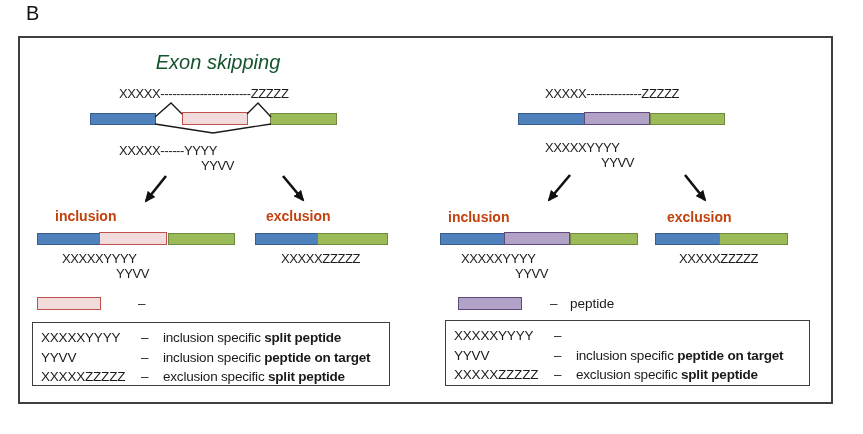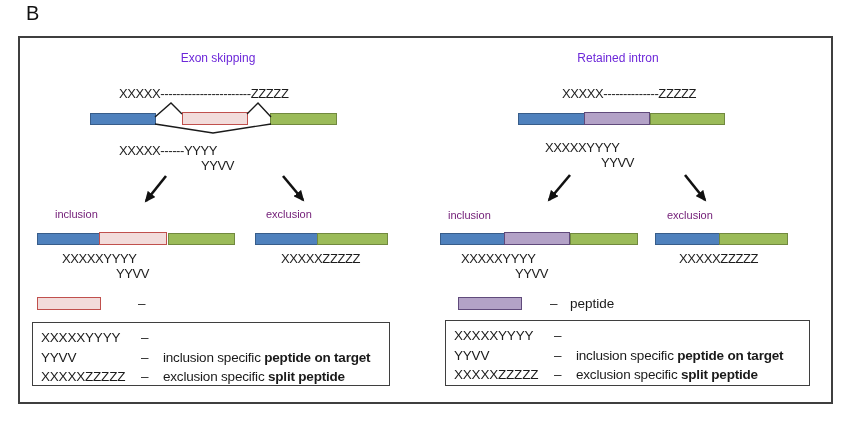--- a/index.html
+++ b/index.html
@@ -3,23 +3,23 @@
 <meta charset="utf-8">
 <style>
   html,body{margin:0;padding:0;background:#ffffff;}
   .canvas{
     position:relative;width:863px;height:434px;background:#ffffff;
     font-family:"Liberation Sans",sans-serif;color:#1a1a1a;overflow:hidden;
   }
   .abs{position:absolute;}
   .panel-label{font-size:20px;font-weight:400;color:#111;}
   .outer-box{border:2px solid #3f3f3f;background:#ffffff;}
-  .title{font-size:12px;text-align:center;color:#6d28d9;}
+  .title{font-size:20px;text-align:center;color:#14532d;font-style:italic;}
   .seq{font-size:13px;letter-spacing:-0.4px;line-height:14px;white-space:pre;color:#1c1c1c;}
-  .lbl{font-size:11px;color:#701a75;}
+  .lbl{font-size:14px;color:#c2410c;font-weight:bold;}
   .bar{height:10px;border:1px solid;}
   .bar-blue{background:#4f81bd;border-color:#385d8a;}
   .bar-green{background:#9bbb59;border-color:#71893f;}
   .bar-pink{background:#f2dcdb;border-color:#c0504d;border-width:1.5px;height:11px;}
   .bar-purple{background:#b3a2c7;border-color:#604a7b;border-width:1.5px;height:11px;}
   .legend-row{font-size:13.5px;}
   .key-box{border:1.5px solid #3f3f3f;background:#fff;padding:5px 8px 4px 8px;box-sizing:border-box;}
   .key-row{display:flex;font-size:13.5px;line-height:19.5px;letter-spacing:-0.2px;}
   .key-code{flex:0 0 100px;white-space:pre;}
   .key-dash{flex:0 0 22px;}
@@ -63,36 +63,36 @@
   <div class="abs seq" style="left:281px;top:252px;">XXXXXZZZZZ</div>
 
   <div class="abs bar bar-pink" style="left:37px;top:297px;width:62px;"></div>
   <div class="abs legend-row" style="left:138px;top:296px;">–</div>
   <div class="abs legend-row" style="left:157px;top:304px;margin-top:40px;">exon</div>
 
   <div class="abs key-box" style="left:32px;top:322px;width:358px;height:64px;">
     <div class="key-row">
       <span class="key-code">XXXXXYYYY</span>
       <span class="key-dash">–</span>
+      <span class="key-desc"><span>inclusion specific</span> <span class="b">split peptide</span></span>
     </div>
     <div class="key-row">
       <span class="key-code">YYVV</span>
       <span class="key-dash">–</span>
       <span class="key-desc"><span>inclusion specific</span> <span class="b">peptide on target</span></span>
     </div>
     <div class="key-row">
       <span class="key-code">XXXXXZZZZZ</span>
       <span class="key-dash">–</span>
       <span class="key-desc"><span>exclusion specific</span> <span class="b">split peptide</span></span>
     </div>
   </div>
 
-  <div class="abs title" style="left:518px;top:51px;width:200px;">Retained intron</div>
 
-  <div class="abs seq" style="left:562px;top:87px;">XXXXX--------------ZZZZZ</div>
+  <div class="abs seq" style="left:545px;top:87px;">XXXXX--------------ZZZZZ</div>
 
   <div class="abs bar bar-blue" style="left:518px;top:113px;width:65px;"></div>
   <div class="abs bar bar-purple" style="left:584px;top:112px;width:64px;"></div>
   <div class="abs bar bar-green" style="left:650px;top:113px;width:73px;"></div>
 
   <div class="abs seq" style="left:545px;top:141px;">XXXXXYYYY</div>
   <div class="abs seq" style="left:601px;top:156px;">YYVV</div>
 
   <div class="abs lbl" style="left:448px;top:209px;">inclusion</div>
   <div class="abs lbl" style="left:667px;top:209px;">exclusion</div>

